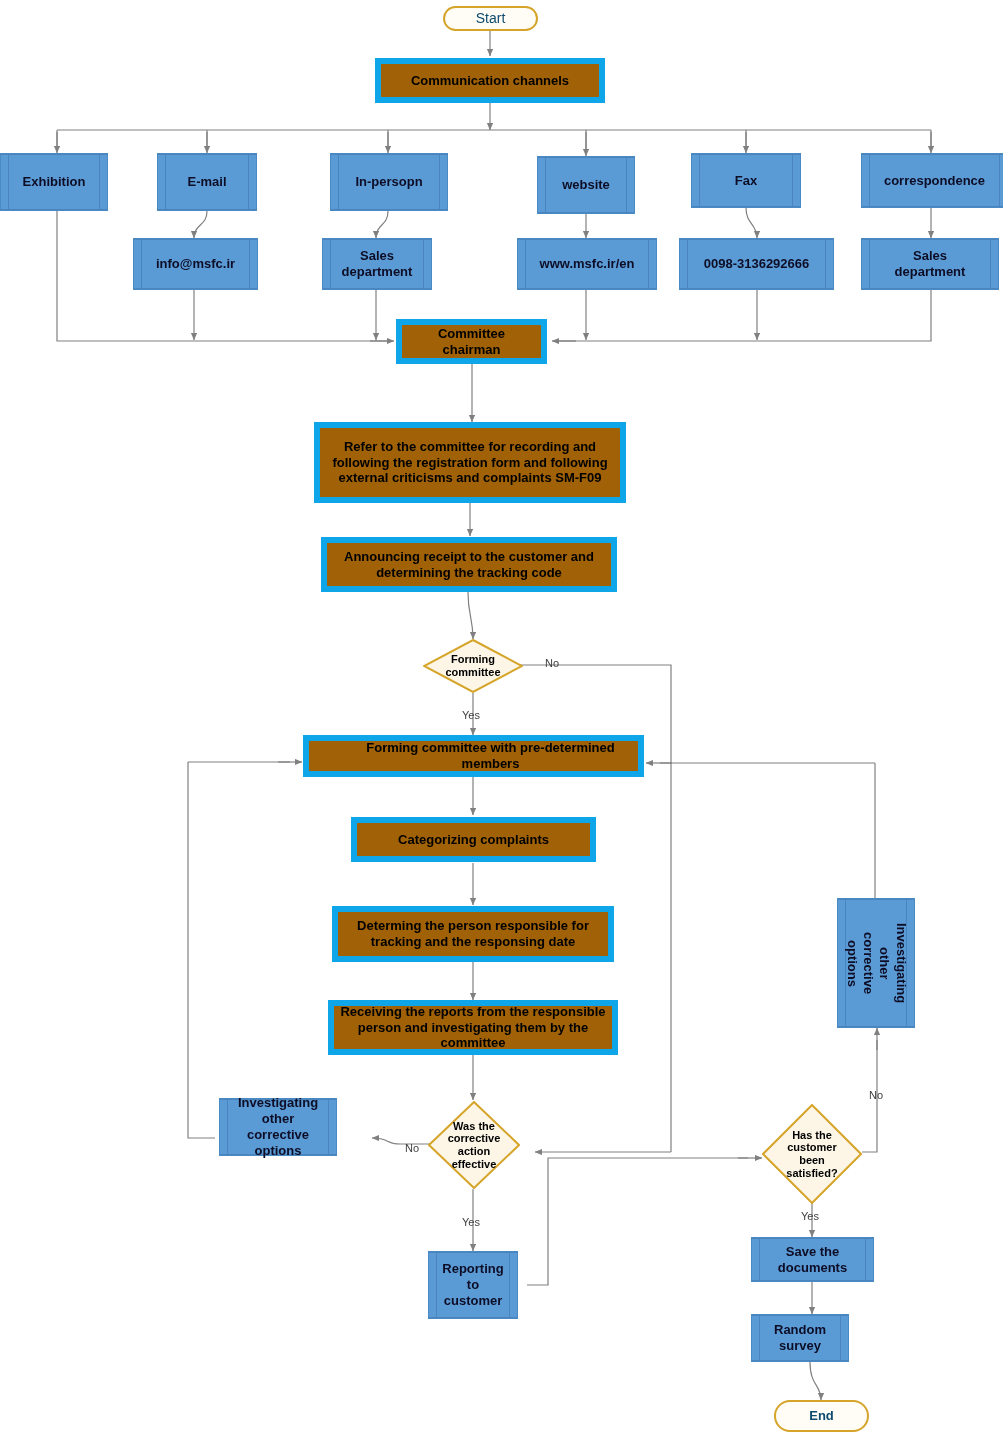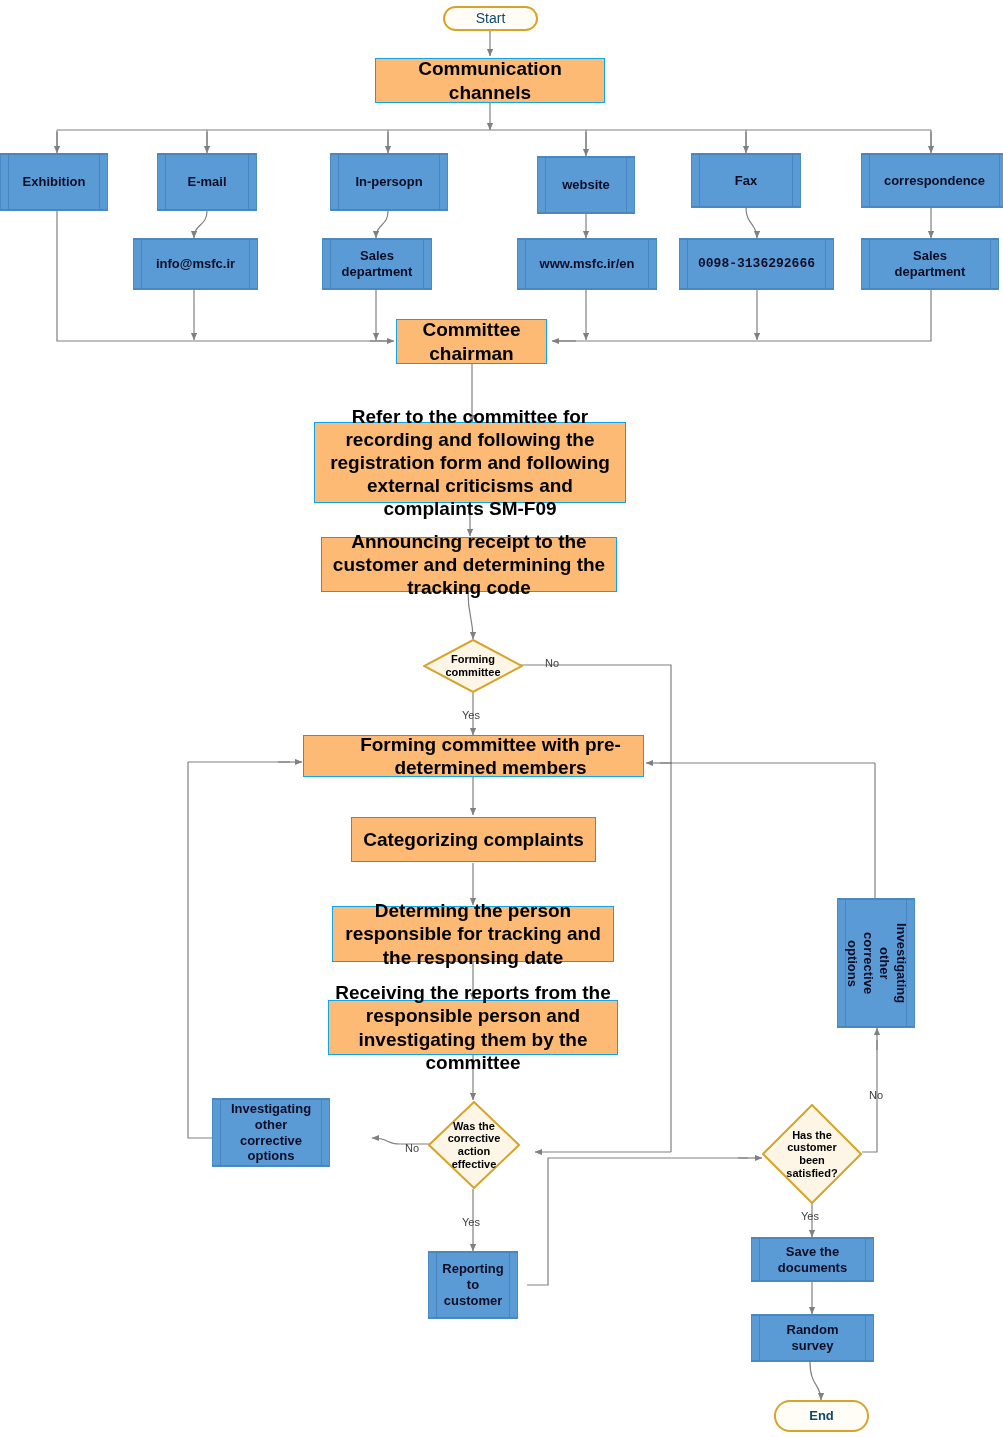--- a/index.html
+++ b/index.html
@@ -2,21 +2,21 @@
 <html><head>
 <meta charset="utf-8">
 <style>
   html,body{margin:0;padding:0;background:#ffffff;}
   body{font-family:"Liberation Sans",sans-serif;}
   #canvas{position:relative;width:1003px;height:1437px;background:#ffffff;overflow:hidden;}
   .node{position:absolute;box-sizing:border-box;display:flex;align-items:center;justify-content:center;text-align:center;}
   .node .lbl{display:block;width:100%;line-height:1.22;}
 
   
-  .proc{background:#fdba74;border:1px solid #0ea5e9;color:#000;font-weight:bold;font-size:19px;padding:2px 6px;}
+  .proc{background:#a16207;border:6px solid #0ea5e9;color:#000;font-weight:bold;font-size:13px;padding:2px 6px;}
   .proc-plain{font-weight:normal;}
 
   
   .blue{background:#5b9bd5;border:1px solid #4a8ac4;color:#0d0d26;font-weight:bold;font-size:13px;}
   .blue::before,.blue::after{content:"";position:absolute;top:0;bottom:0;width:1px;background:#4a86bd;}
   .blue::before{left:7px;}
   .blue::after{right:7px;}
   .blue .lbl{position:relative;z-index:2;padding:0 10px;}
 
   
@@ -195,21 +195,21 @@
     <span class="lbl" style="white-space:pre-line;">info@msfc.ir</span>
   </div>
   <div class="node blue hbars" style="left:322px;top:238px;width:110px;height:52px;">
     <span class="lbl" style="white-space:pre-line;">Sales
 department</span>
   </div>
   <div class="node blue hbars" style="left:517px;top:238px;width:140px;height:52px;">
     <span class="lbl" style="white-space:pre-line;">www.msfc.ir/en</span>
   </div>
   <div class="node blue hbars" style="left:679px;top:238px;width:155px;height:52px;">
-    <span class="lbl" style="white-space:pre-line;font-family:Liberation Mono, monospace;">0098-3136292666</span>
+    <span class="lbl" style="white-space:pre-line;">0098-3136292666</span>
   </div>
   <div class="node blue hbars" style="left:861px;top:238px;width:138px;height:52px;">
     <span class="lbl" style="white-space:pre-line;">Sales
 department</span>
   </div>
 
   <div class="node proc proc-plain" style="left:396px;top:319px;width:151px;height:45px;font-weight:bold;">
     <span class="lbl">Committee chairman</span>
   </div>
 
@@ -252,21 +252,21 @@
       <polygon points="46,1 91,44 46,87 1,44" fill="#fdf6e6" stroke="#d5a429" stroke-width="2"></polygon>
     </svg>
     <span class="lbl" style="white-space:pre-line;font-size:11px;">Was the
 corrective
 action
 effective</span>
   </div>
   <span class="edgelbl" style="left:405px;top:1142px;">No</span>
   <span class="edgelbl" style="left:462px;top:1216px;">Yes</span>
 
-  <div class="node blue hbars" style="left:212px;top:1098px;width:118px;height:69px;">
+  <div class="node blue hbars" style="left:219px;top:1098px;width:118px;height:58px;">
     <span class="lbl" style="white-space:pre-line;">Investigating
 other
 corrective
 options</span>
   </div>
 
   <div class="node blue hbars vert" style="left:837px;top:898px;width:78px;height:130px;">
     <span class="lbl">Investigating
 other
 corrective
@@ -289,21 +289,21 @@
 satisfied?</span>
   </div>
   <span class="edgelbl" style="left:869px;top:1089px;">No</span>
   <span class="edgelbl" style="left:801px;top:1210px;">Yes</span>
 
   <div class="node blue hbars" style="left:751px;top:1237px;width:123px;height:45px;">
     <span class="lbl" style="white-space:pre-line;">Save the
 documents</span>
   </div>
 
-  <div class="node blue hbars" style="left:751px;top:1314px;width:123px;height:48px;justify-content:center;">
+  <div class="node blue hbars" style="left:751px;top:1314px;width:98px;height:48px;justify-content:center;">
     <span class="lbl" style="white-space:pre-line;">Random
 survey</span>
   </div>
 
   <div class="node term" style="left:774px;top:1400px;width:95px;height:32px;font-weight:bold;font-size:13px;">
     <span class="lbl">End</span>
   </div>
 
 </div>
 

